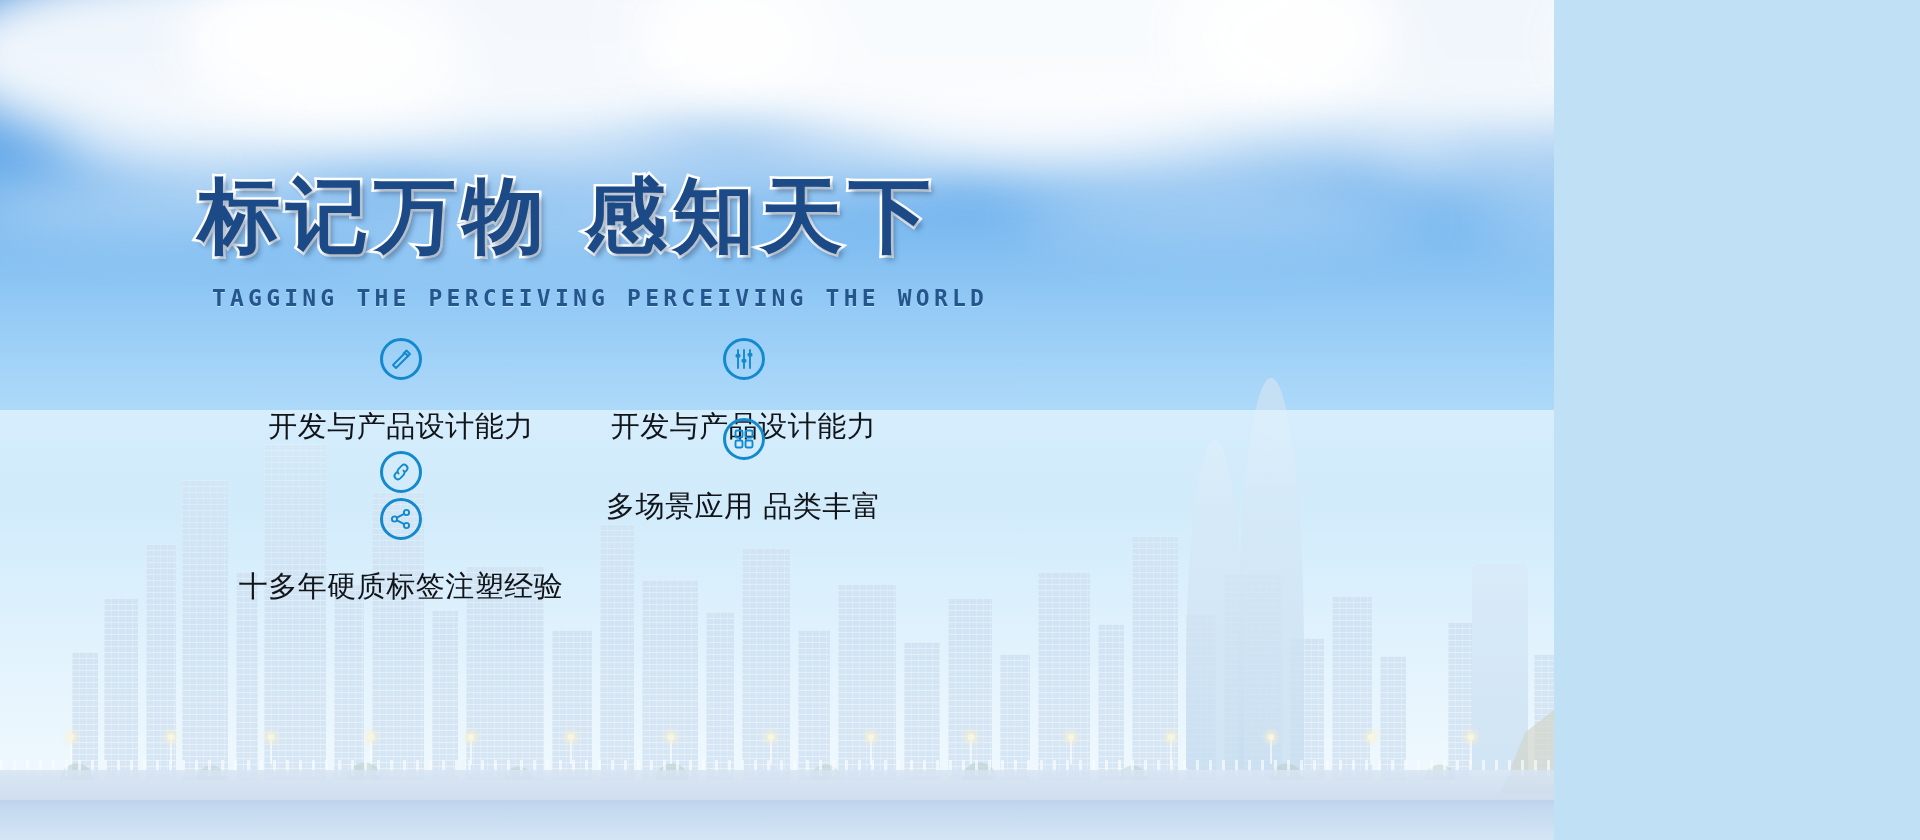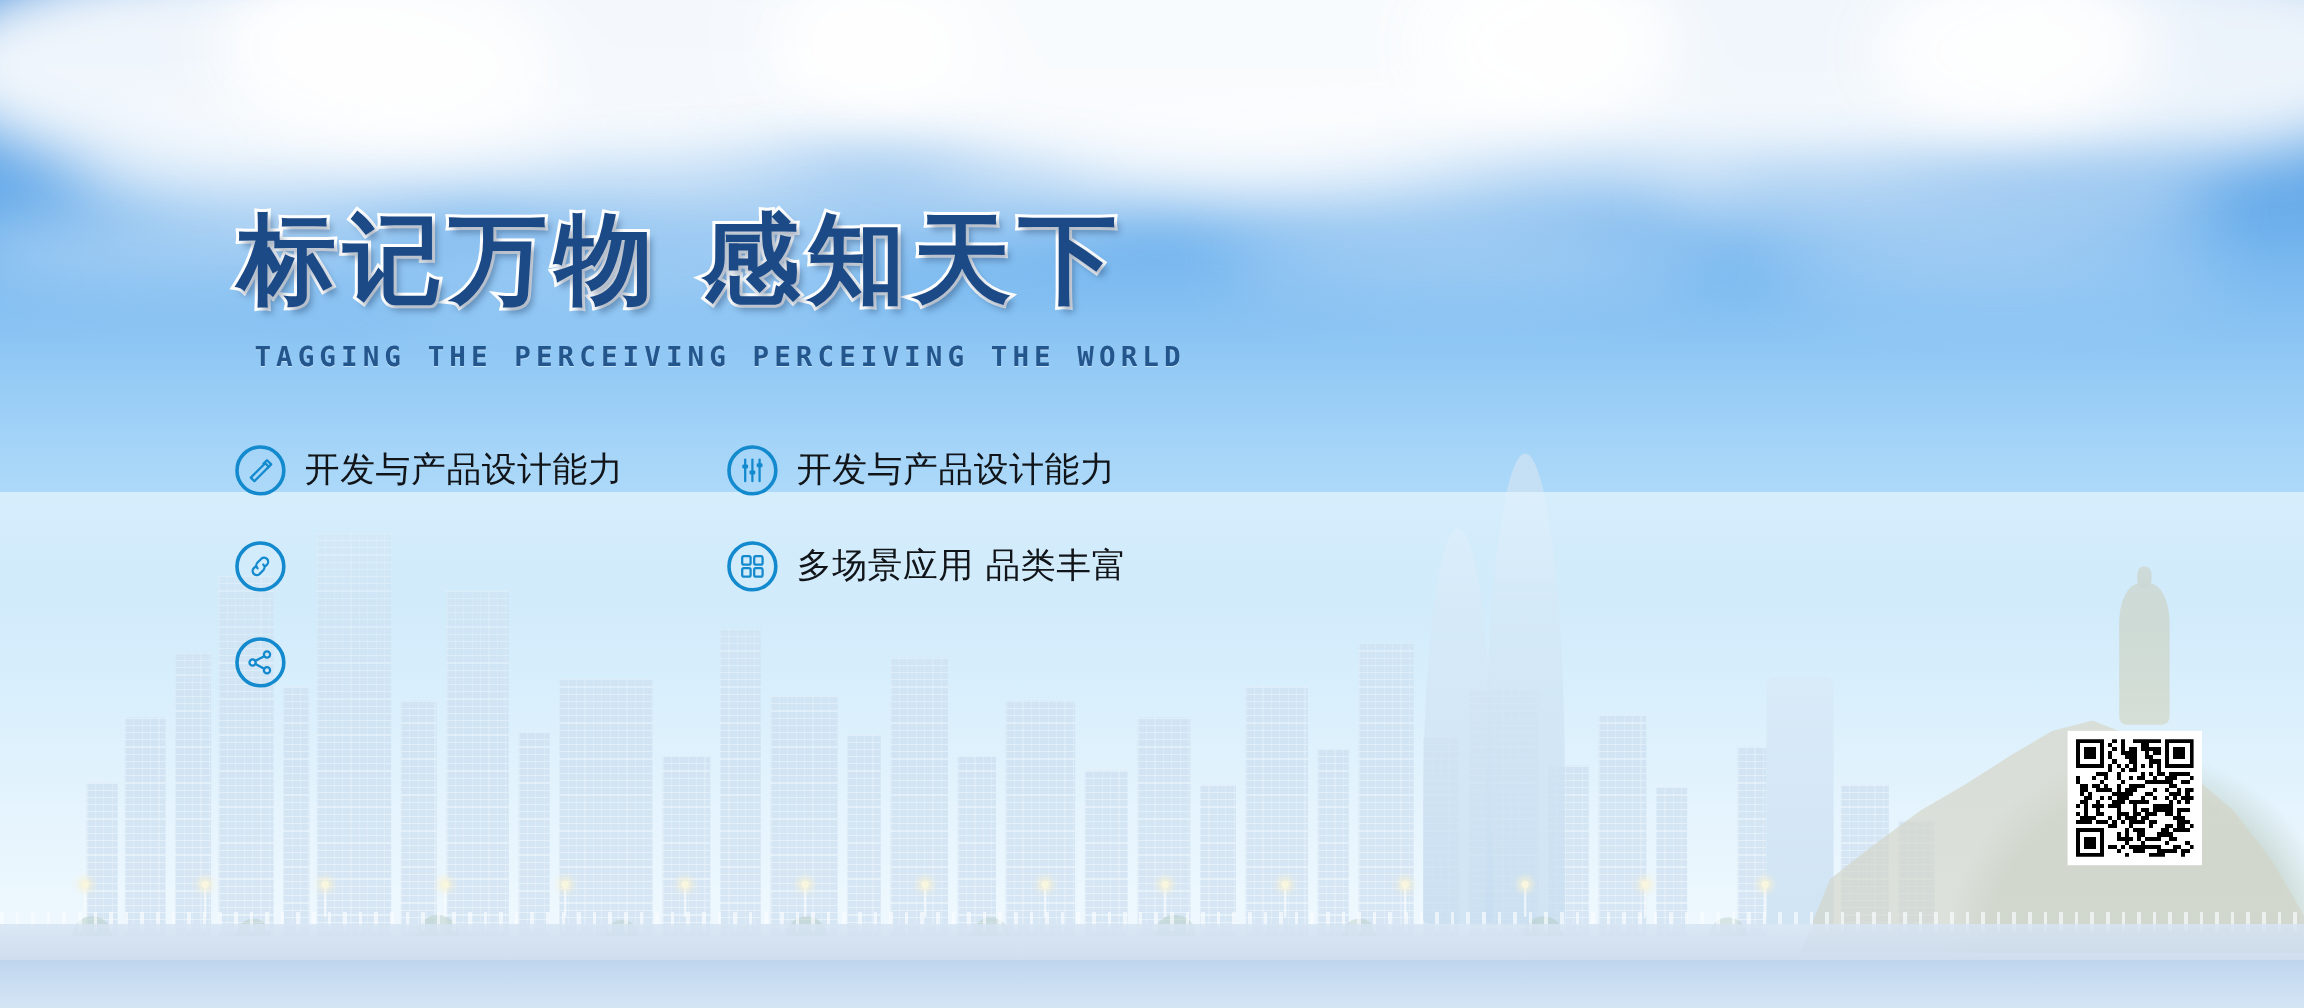--- a/index.html
+++ b/index.html
@@ -2,21 +2,21 @@
 <html><head>
 <meta charset="utf-8">
 <title>Banner</title>
 <style>
   * { margin:0; padding:0; box-sizing:border-box; }
   html,body { width:1920px; height:840px; overflow:hidden; background:#bfe0f5; }
   body { font-family:"Liberation Sans","DejaVu Sans",sans-serif; }
 
   #banner {
     position:relative;
-    width:1920px; height:840px;
+    width:1554px; height:840px;
     overflow:hidden;
     background:linear-gradient(to bottom,
         #2f7fd4 0%,
         #3f8ddc 7%,
         #5aa2e6 16%,
         #79b8ef 26%,
         #92c9f5 36%,
         #a6d5f8 45%,
         #b4defa 53%,
         #c2e5fb 61%,
@@ -147,21 +147,21 @@
     text-shadow:0 1px 0 rgba(255,255,255,.45);
   }
 
   .features{
     position:absolute; left:196px; top:352px;
     display:grid;
     grid-template-columns:410px auto;
     grid-auto-rows:80px;
     align-items:center;
   }
-  .feat{ display:flex; align-items:center; gap:16px; }
+  .feat{ display:flex; align-items:center; gap:27px;flex-direction:column; }
   .ficon{
     width:42px; height:42px; flex:0 0 42px;
     border-radius:50%;
     border:3px solid #1389ce;
     display:flex; align-items:center; justify-content:center;
     background:transparent;
   }
   .ficon svg{ display:block; }
   .flabel{
     font-family:"DejaVu Sans","Liberation Sans",sans-serif;
@@ -326,20 +326,21 @@
       <div class="feat">
         <span class="ficon">
           <svg width="24" height="24" viewBox="0 0 24 24" fill="none" stroke="#1389ce" stroke-width="1.9" stroke-linecap="round">
             <circle cx="17.5" cy="5.5" r="2.6"></circle>
             <circle cx="5.5" cy="12" r="2.6"></circle>
             <circle cx="17.5" cy="18.5" r="2.6"></circle>
             <line x1="7.9" y1="10.7" x2="15.2" y2="6.8"></line>
             <line x1="7.9" y1="13.3" x2="15.2" y2="17.2"></line>
           </svg>
         </span>
+        <span class="flabel">十多年硬质标签注塑经验</span>
       </div>
 
     </div>
 
     <div class="qrbox">
       <svg class="qr" viewBox="0 0 29 29" shape-rendering="crispEdges">
         <rect width="29" height="29" fill="#ffffff"></rect>
         <g fill="#000000" id="qr-modules">
             <rect x="0" y="0" width="1" height="1"></rect>
             <rect x="1" y="0" width="1" height="1"></rect>

